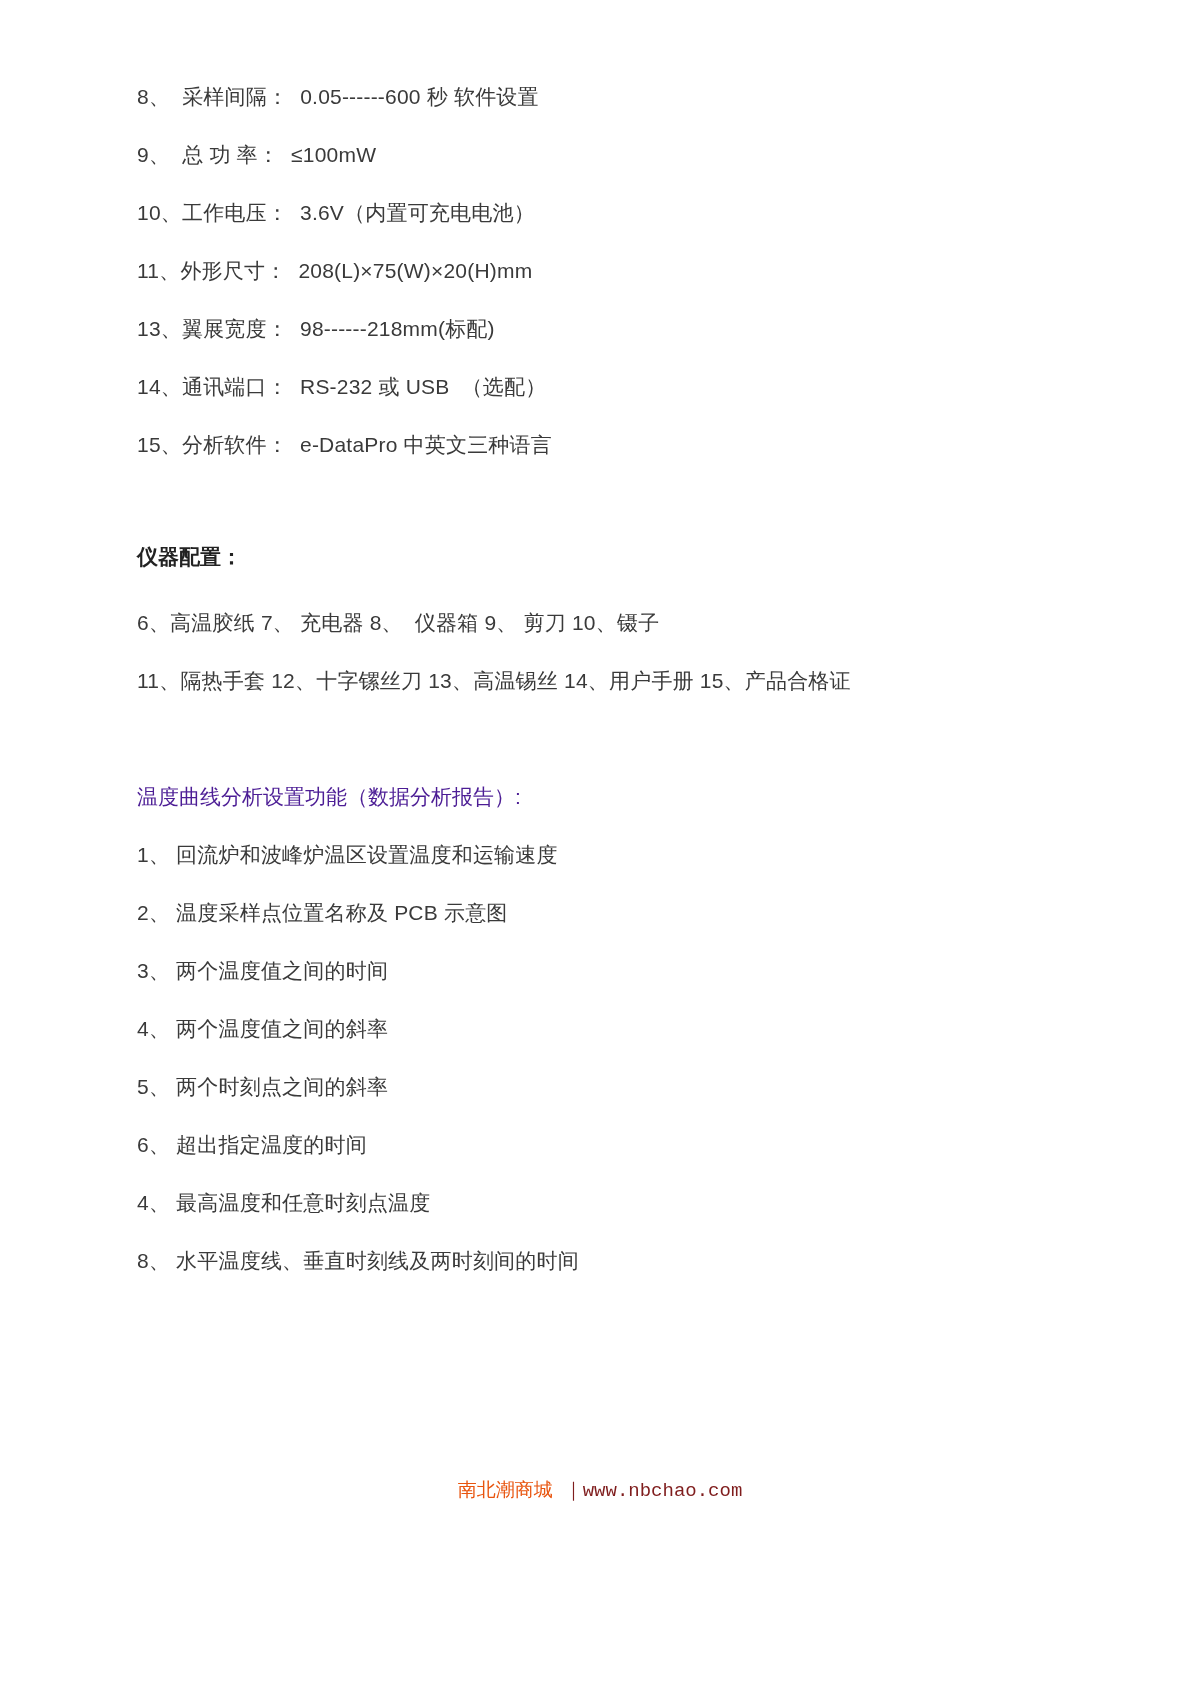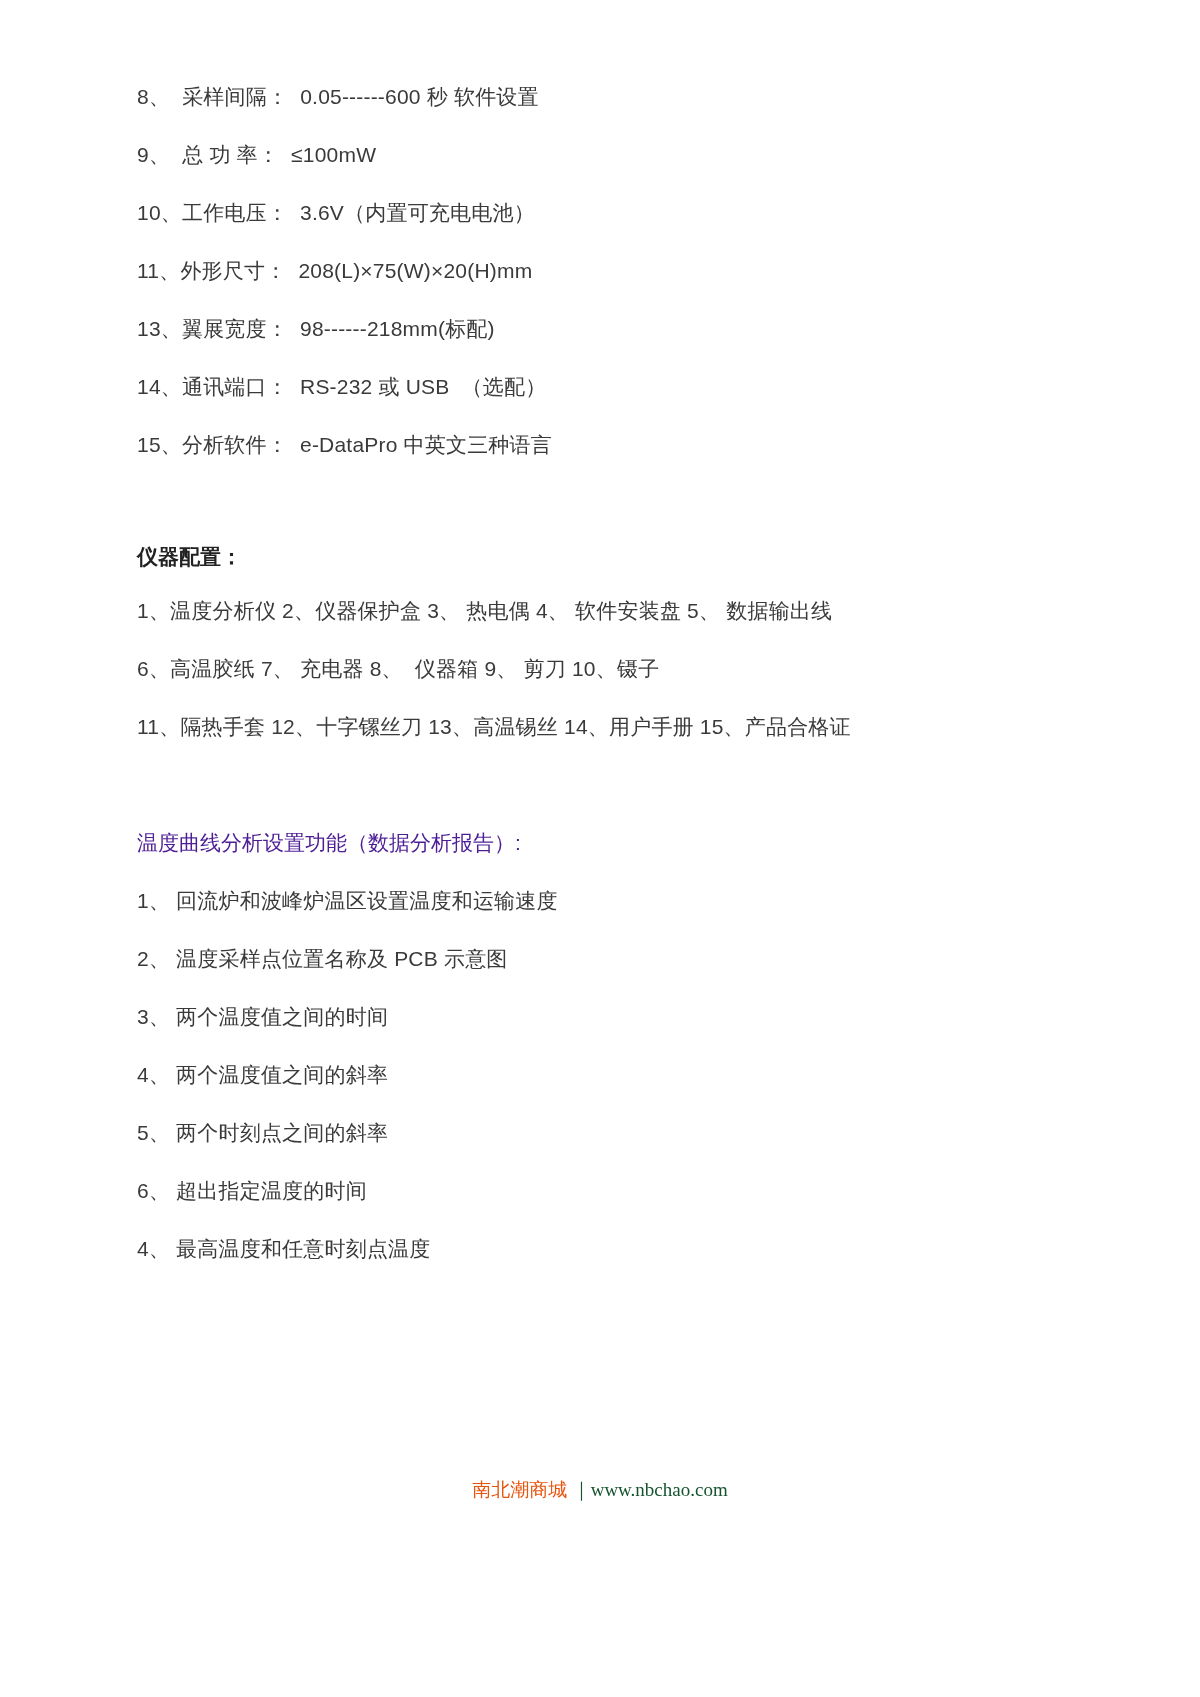--- a/index.html
+++ b/index.html
@@ -29,21 +29,21 @@
     margin: 0 0 36px 0;
     font-size: 21px;
     line-height: 22px;
     white-space: pre-wrap;
     color: #3a3a3a;
     letter-spacing: 0.2px;
   }
   .section-gap-small { height: 54px; }
   .section-gap-large { height: 58px; }
   h2.section-heading {
-    margin: 0 0 32px 0;
+    margin: 0 0 44px 0;
     font-size: 21px;
     line-height: 22px;
     font-weight: bold;
     color: #222222;
     white-space: pre-wrap;
   }
   p.plain-heading {
     margin: 0 0 36px 0;
     font-size: 21px;
     line-height: 22px;
@@ -57,54 +57,54 @@
     right: 0;
     top: 1478px;
     text-align: center;
     font-size: 19px;
     line-height: 24px;
   }
   .footer .brand {
     font-family: "Liberation Serif", "DejaVu Serif", serif;
   }
   .footer .url {
-    color: #14532d;
-    font-family: Liberation Serif, serif;
+    color: #7f1d1d;
+    font-family: Liberation Mono, monospace;
   }
 </style>
 </head>
 <body>
 
 <div class="page">
   <div class="content">
 
     <p class="line">8、  采样间隔：  0.05------600 秒 软件设置</p>
     <p class="line">9、  总 功 率：  ≤100mW</p>
     <p class="line">10、工作电压：  3.6V（内置可充电电池）</p>
     <p class="line">11、外形尺寸：  208(L)×75(W)×20(H)mm</p>
     <p class="line">13、翼展宽度：  98------218mm(标配)</p>
     <p class="line">14、通讯端口：  RS-232 或 USB  （选配）</p>
     <p class="line">15、分析软件：  e-DataPro 中英文三种语言</p>
 
     <div class="section-gap-small"></div>
 
     <h2 class="section-heading">仪器配置：</h2>
-    <p class="line">1、温度分析仪 2、仪器保护盒 3、 热电偶 4、 软件安装盘 5、 数据输出线</p>
     <p class="line">6、高温胶纸 7、 充电器 8、  仪器箱 9、 剪刀 10、镊子</p>
     <p class="line">11、隔热手套 12、十字镙丝刀 13、高温锡丝 14、用户手册 15、产品合格证</p>
 
     <div class="section-gap-large"></div>
 
     <p class="plain-heading">温度曲线分析设置功能（数据分析报告）:</p>
     <p class="line">1、 回流炉和波峰炉温区设置温度和运输速度</p>
     <p class="line">2、 温度采样点位置名称及 PCB 示意图</p>
     <p class="line">3、 两个温度值之间的时间</p>
     <p class="line">4、 两个温度值之间的斜率</p>
     <p class="line">5、 两个时刻点之间的斜率</p>
     <p class="line">6、 超出指定温度的时间</p>
     <p class="line">4、 最高温度和任意时刻点温度</p>
+    <p class="line">8、 水平温度线、垂直时刻线及两时刻间的时间</p>
 
   </div>
 
   <div class="footer">
     <span class="brand" style="color: rgb(232, 84, 14);">南北潮商城</span><span class="url"> ｜www.nbchao.com</span>
   </div>
 </div>
 
 </body></html>

